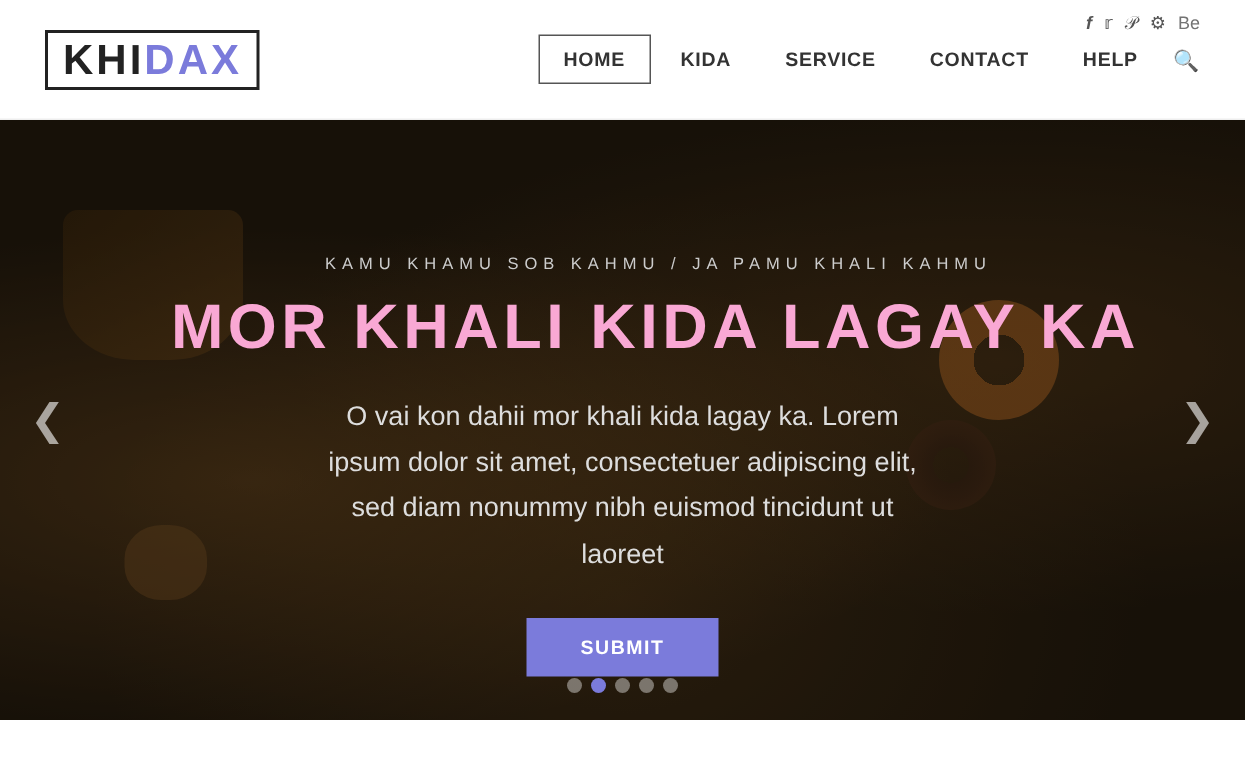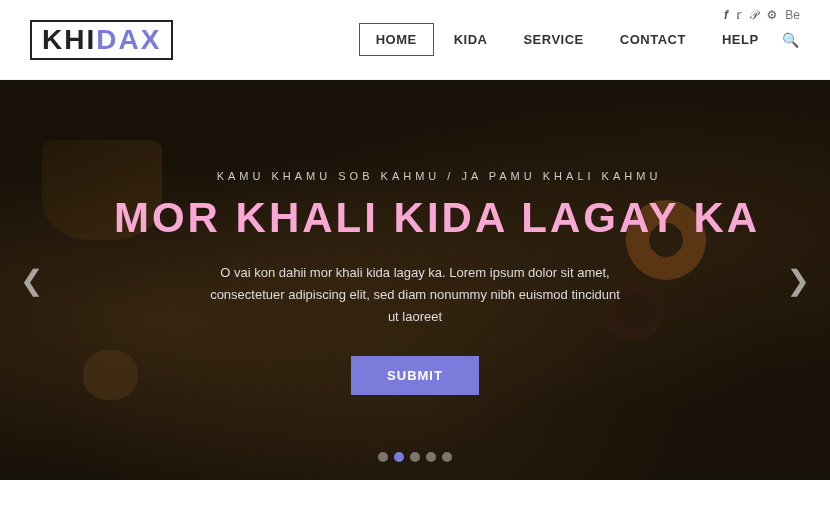--- a/index.html
+++ b/index.html
@@ -88,21 +88,21 @@
     .hero-title {
       color: #f9a8d4;
       font-size: 42px;
       font-weight: 900;
       letter-spacing: 3px;
       margin-bottom: 20px;
       padding-left: 44px;
     }
     .hero-desc {
       color: #ddd;
-      font-size: 13px;
+      font-size: 18px;
       line-height: 1.7;
       max-width: 420px;
       margin: 0 auto 28px;
     }
     .hero-btn {
       background: #7b7bdb;
       color: #fff;
       border: none;
       padding: 12px 36px;
       font-size: 13px;

